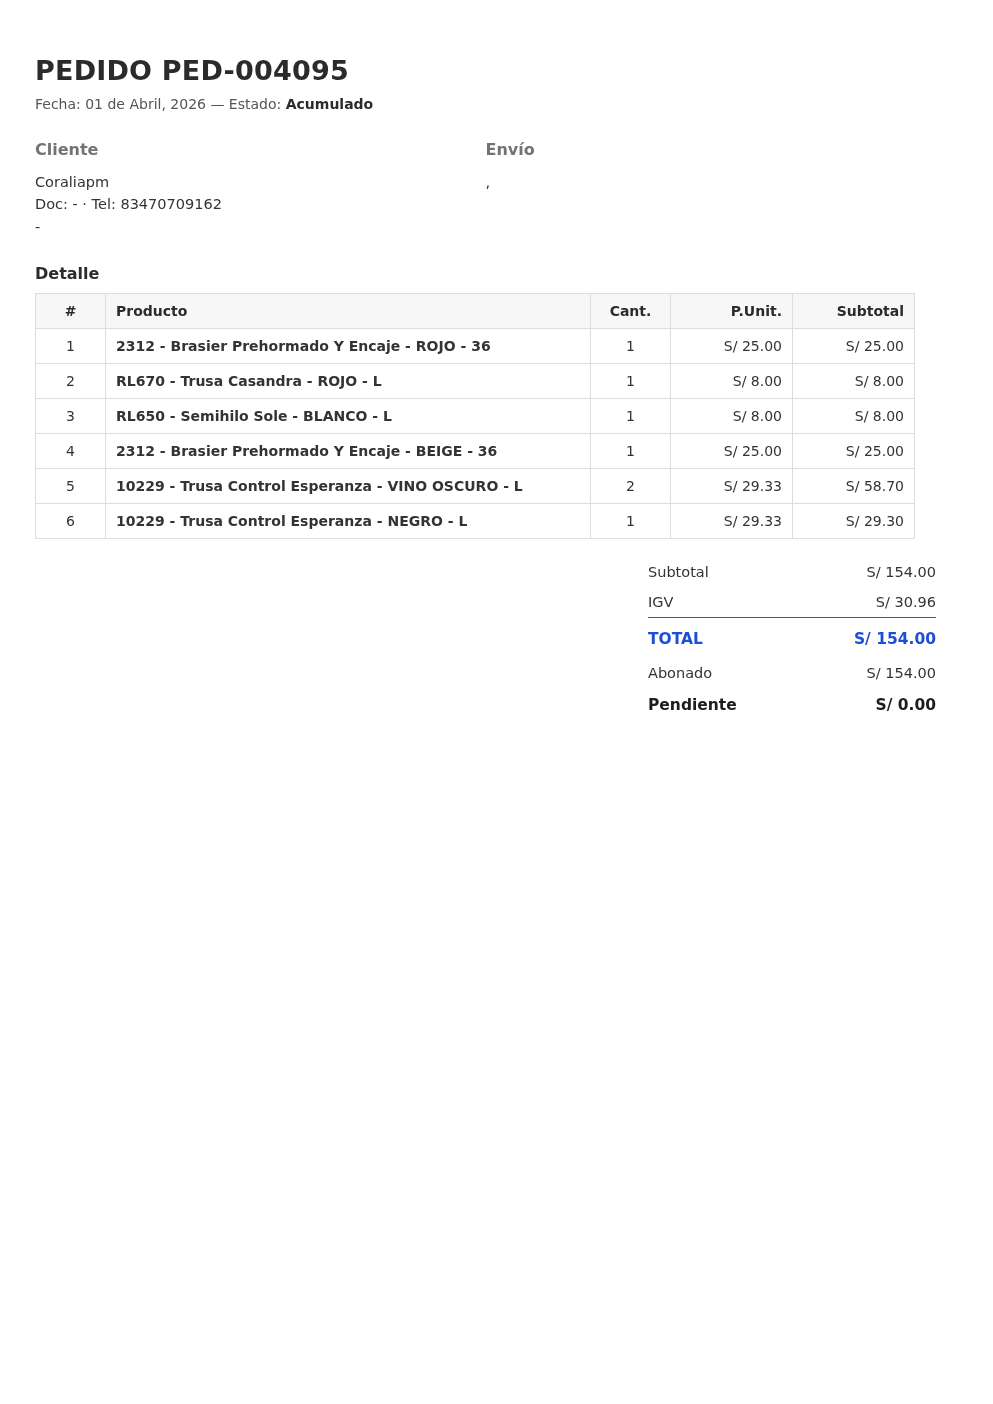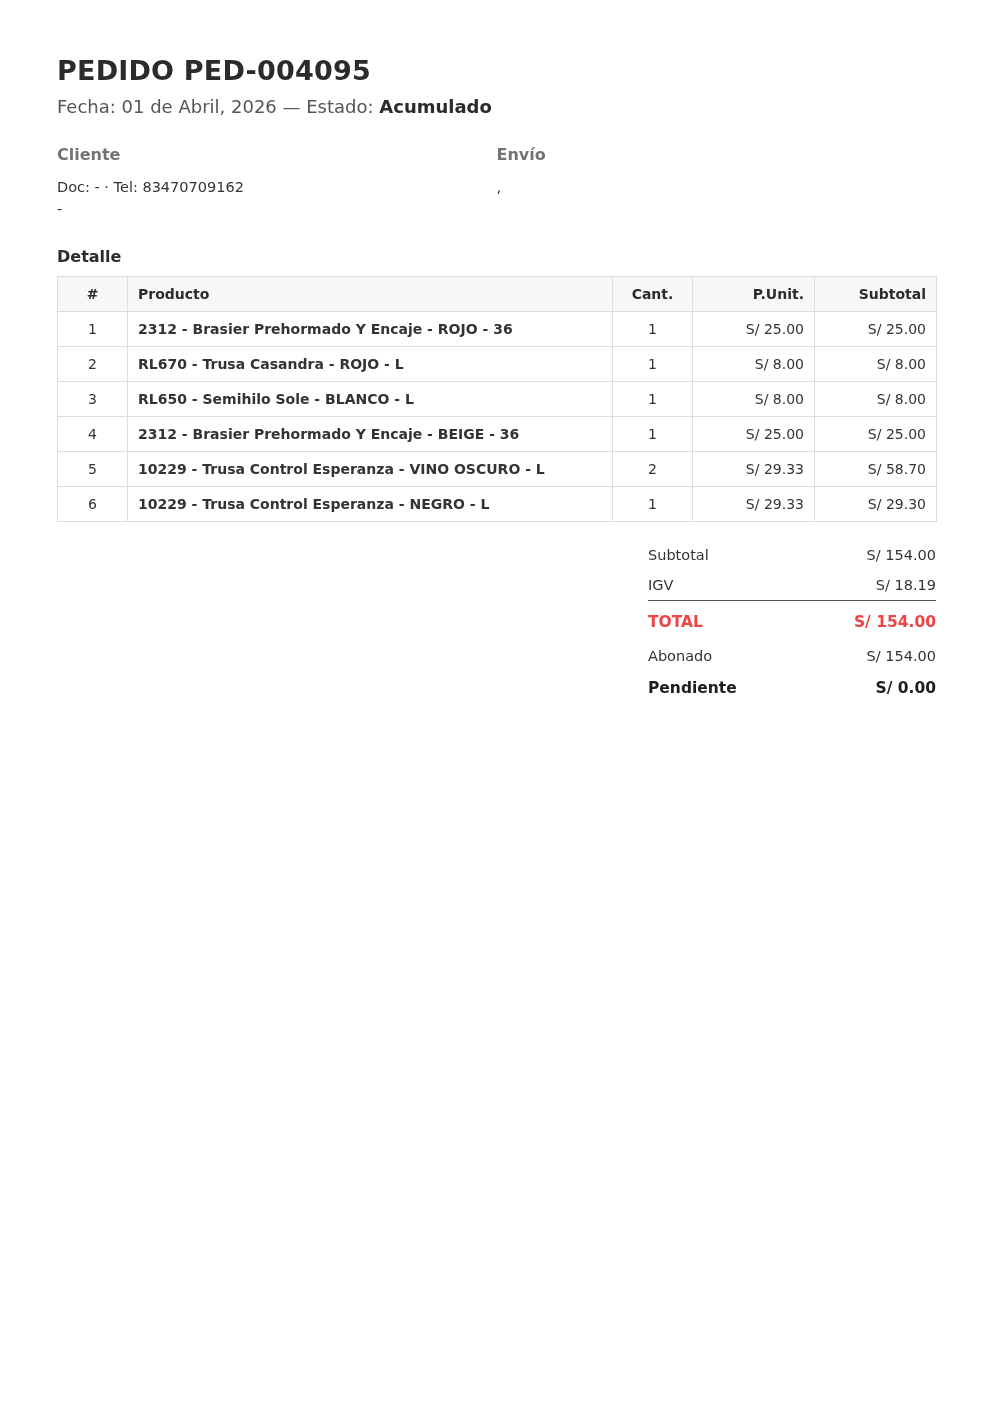--- a/index.html
+++ b/index.html
@@ -9,31 +9,31 @@
     background: #ffffff;
   }
   body {
     width: 993px;
     min-height: 1404px;
     font-family: "DejaVu Sans", sans-serif;
     color: #222222;
     -webkit-font-smoothing: antialiased;
   }
   .page {
-    padding: 55px 57px 0 57px;
+    padding: 55px 57px 0 35px;
   }
   .doc-title {
     font-size: 27px;
     font-weight: bold;
     color: #2b2b2b;
     margin: 0 0 10px 0;
     letter-spacing: 0.2px;
   }
   .doc-meta {
-    font-size: 18px;
+    font-size: 14px;
     color: #555555;
     margin: 0 0 28px 0;
   }
   .doc-meta strong {
     color: #2b2b2b;
     font-weight: bold;
   }
   .parties {
     display: flex;
     margin-bottom: 26px;
@@ -98,21 +98,21 @@
     color: #333333;
   }
   table.totals td.label { text-align: left; }
   table.totals td.value { text-align: right; }
   table.totals tr.rule td {
     border-bottom: 1px solid #555555;
   }
   table.totals tr.grand td {
     font-weight: bold;
     font-size: 15.5px;
-    color: #ef4444;
+    color: #1d4ed8;
     padding-top: 12px;
     padding-bottom: 10px;
   }
   table.totals tr.pending td {
     font-weight: bold;
     font-size: 15.5px;
     color: #1d1d1d;
     padding-top: 8px;
   }
 </style>
@@ -123,20 +123,21 @@
 
   <h1 class="doc-title">PEDIDO PED-004095</h1>
 
   <p class="doc-meta">
     <span>Fecha: 01 de Abril, 2026 — Estado: </span><strong>Acumulado</strong>
   </p>
 
   <div class="parties">
     <div class="party">
       <div class="party-heading">Cliente</div>
+      <div class="party-line">Coraliapm</div>
       <div class="party-line">Doc: - · Tel: 83470709162</div>
       <div class="party-line">-</div>
     </div>
     <div class="party">
       <div class="party-heading">Envío</div>
       <div class="party-line">,</div>
     </div>
   </div>
 
   <div class="section-heading">Detalle</div>
@@ -199,21 +200,21 @@
 
   <div class="totals-wrap">
     <table class="totals">
       <tbody>
         <tr>
           <td class="label">Subtotal</td>
           <td class="value">S/ 154.00</td>
         </tr>
         <tr class="rule">
           <td class="label">IGV</td>
-          <td class="value">S/ 18.19</td>
+          <td class="value">S/ 30.96</td>
         </tr>
         <tr class="grand">
           <td class="label">TOTAL</td>
           <td class="value">S/ 154.00</td>
         </tr>
         <tr>
           <td class="label">Abonado</td>
           <td class="value">S/ 154.00</td>
         </tr>
         <tr class="pending">

